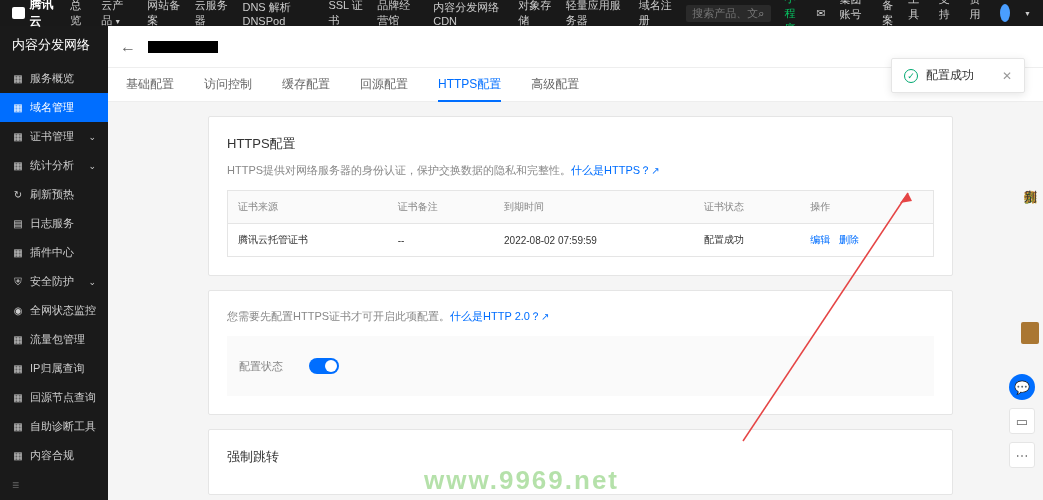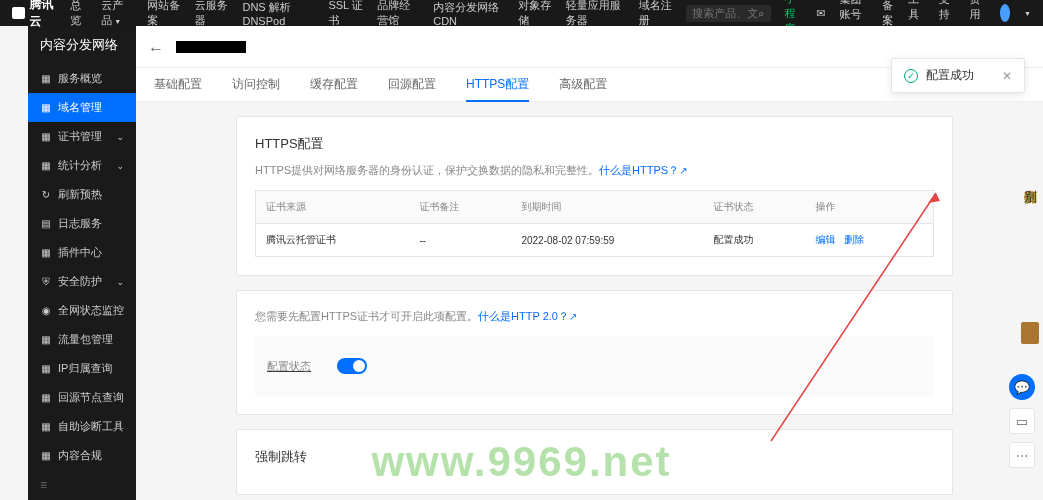--- a/index.html
+++ b/index.html
@@ -10,21 +10,21 @@
 .header-item { color: #ccc; cursor: pointer; font-size: 11px; }
 .header-item.dd::after { content: "▼"; font-size: 7px; margin-left: 2px; }
 .header-right { margin-left: auto; display: flex; align-items: center; gap: 14px; }
 .search-box { background: #2a2a2a; border-radius: 2px; padding: 2px 6px; display: flex; align-items: center; width: 90px; }
 .search-box input { background: transparent; border: none; color: #ccc; font-size: 11px; width: 66px; outline: none; }
 .search-icon { color: #999; font-size: 11px; }
 .hr-item { position: relative; }
 .mini-prog { color: #07c160; }
 .avatar { width: 18px; height: 18px; background: #4a9eff; border-radius: 50%; }
 .layout { display: flex; height: calc(100% - 26px); }
-.sidebar { width: 108px; background: #1a1a1a; color: #ccc; overflow-y: auto; margin-left: 28px; }
+.sidebar { width: 108px; background: #1a1a1a; color: #ccc; overflow-y: auto; }
 .side-title { padding: 10px 12px; color: #fff; font-size: 13px; font-weight: 500; }
 .side-item { padding: 7px 12px; display: flex; align-items: center; gap: 6px; cursor: pointer; font-size: 11px; }
 .side-item.active { background: #006eff; color: #fff; }
 .side-item .ic { width: 12px; height: 12px; display: inline-flex; align-items: center; justify-content: center; font-size: 10px; }
 .side-item.expandable::after { content: "⌄"; margin-left: auto; font-size: 9px; }
 .side-sec { padding: 6px 12px 2px; color: #666; font-size: 10px; }
 .side-collapse { padding: 8px 12px; color: #666; cursor: pointer; }
 .main { flex: 1; display: flex; flex-direction: column; background: #fff; overflow: hidden; position: relative; }
 .main-top { height: 42px; display: flex; align-items: center; padding: 0 12px; gap: 12px; border-bottom: 1px solid #eee; }
 .back-arrow { font-size: 16px; color: #666; cursor: pointer; }
@@ -37,30 +37,30 @@
 .card { background: #fff; border: 1px solid #e5e5e5; border-radius: 2px; padding: 18px; margin-bottom: 14px; }
 .card-title { font-size: 13px; font-weight: 500; margin-bottom: 10px; }
 .card-desc { color: #888; font-size: 11px; margin-bottom: 12px; display: flex; align-items: center; gap: 0; }
 .link { color: #006eff; cursor: pointer; }
 .ext-icon { color: #006eff; font-size: 10px; }
 .table { width: 100%; border: 1px solid #e5e5e5; border-collapse: collapse; }
 .table th, .table td { text-align: left; padding: 9px 10px; font-weight: normal; font-size: 10px; color: #666; border-bottom: 1px solid #e5e5e5; }
 .table th { background: #fafafa; color: #888; }
 .table td { color: #333; }
 .op-link { color: #006eff; cursor: pointer; margin-right: 6px; }
-.row { display: flex; align-items: center; padding: 10px 0; gap: 20px; text-decoration: underline; }
+.row { display: flex; align-items: center; padding: 10px 0; gap: 20px; }
 .row-label { color: #888; min-width: 50px; font-size: 11px; }
 .toggle { width: 30px; height: 16px; background: #006eff; border-radius: 8px; position: relative; cursor: pointer; }
 .toggle::after { content: ""; width: 12px; height: 12px; background: #fff; border-radius: 50%; position: absolute; top: 2px; right: 2px; }
 .sub-panel { background: #fafafa; padding: 12px; margin-top: 6px; }
 .toast { position: absolute; top: 32px; right: 18px; background: #fff; border: 1px solid #e5e5e5; box-shadow: 0 2px 8px rgba(0,0,0,.1); padding: 8px 12px; display: flex; align-items: center; gap: 8px; border-radius: 2px; z-index: 10; }
 .toast-icon { width: 14px; height: 14px; border: 1.5px solid #00a870; border-radius: 50%; display: flex; align-items: center; justify-content: center; color: #00a870; font-size: 9px; }
 .toast-close { margin-left: 20px; color: #999; cursor: pointer; }
 .arrow-annot { position: absolute; pointer-events: none; z-index: 5; }
-.watermark { position: absolute; bottom: 14px; left: 50%; transform: translateX(-50%); font-size: 42px; font-weight: bold; color: rgba(120,200,100,.55); letter-spacing: 2px; pointer-events: none; z-index: 6; }
+.watermark { position: absolute; bottom: 4px; left: 50%; transform: translateX(-50%); font-size: 26px; font-weight: bold; color: rgba(120,200,100,.55); letter-spacing: 2px; pointer-events: none; z-index: 6; }
 .side-text { position: absolute; right: 4px; top: 180px; writing-mode: vertical-rl; font-size: 13px; z-index: 7; }
 .side-text span:nth-child(1){color:#c9a030}.side-text span:nth-child(2){color:#d4502a}.side-text span:nth-child(3){color:#4a8a3a}.side-text span:nth-child(4){color:#c9a030}.side-text span:nth-child(5){color:#d4502a}.side-text span:nth-child(6){color:#4a8a3a}.side-text span:nth-child(7){color:#c9a030}
 .fab-col { position: absolute; right: 8px; bottom: 32px; display: flex; flex-direction: column; gap: 8px; z-index: 7; }
 .fab { width: 26px; height: 26px; background: #fff; border: 1px solid #e5e5e5; border-radius: 3px; display: flex; align-items: center; justify-content: center; color: #666; font-size: 13px; cursor: pointer; }
 .fab.primary { background: #006eff; color: #fff; border-radius: 50%; border: none; }
 .trash-ic { position: absolute; right: 4px; top: 322px; width: 18px; height: 22px; background: #aa7733; border-radius: 2px; z-index: 7; }
 .content::-webkit-scrollbar { width: 8px; }
 .content::-webkit-scrollbar-thumb { background: #ccc; border-radius: 4px; }
 </style>
 </head>

